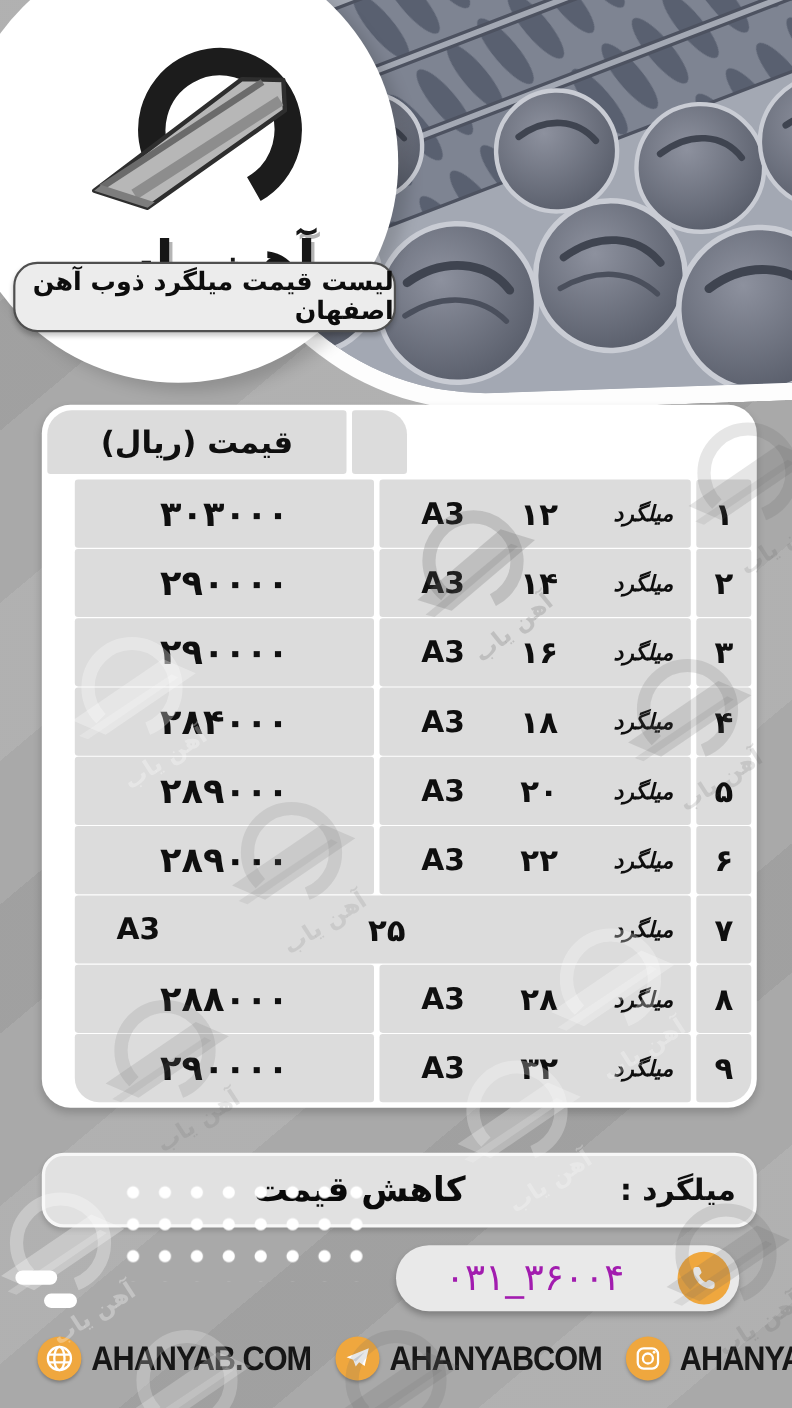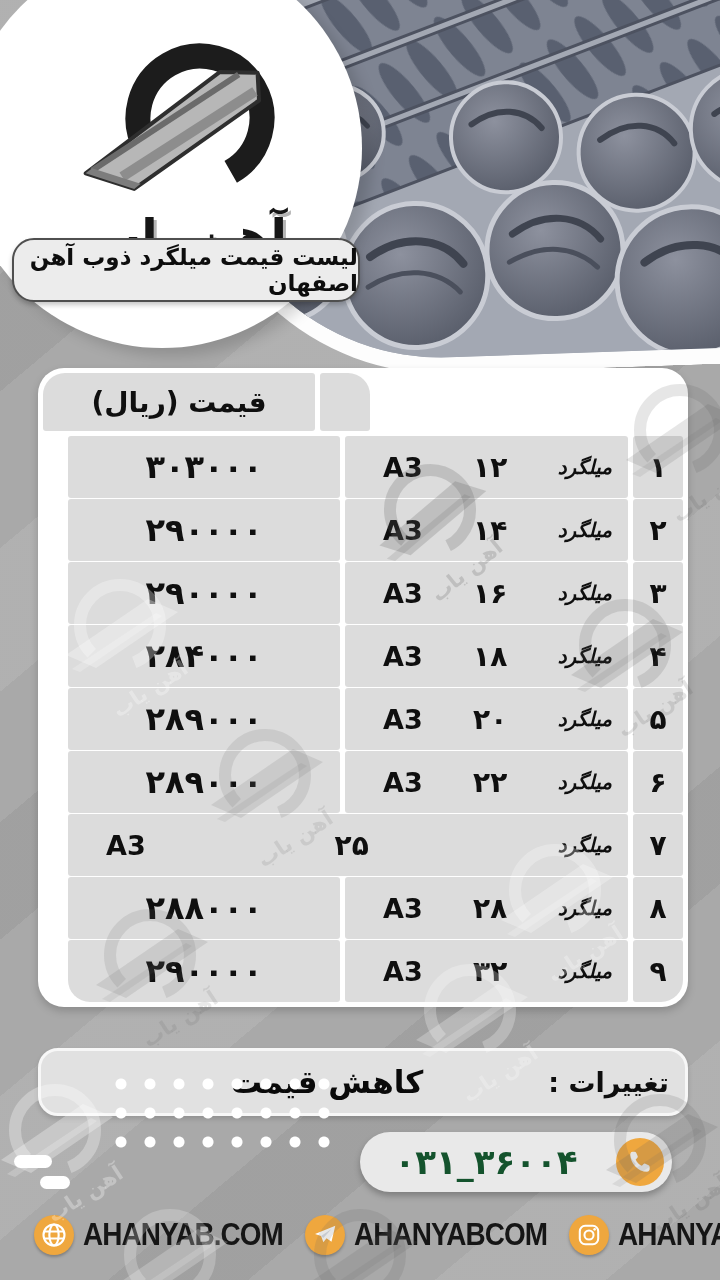--- a/index.html
+++ b/index.html
@@ -99,21 +99,21 @@
   .pill-b{left:40px;top:1176px;width:30px;}
   
   .phone-pill{
     position:absolute;left:360px;top:1132px;width:312px;height:60px;z-index:5;
     background:#e9e9e9;border-radius:32px;
     box-shadow:0 4px 6px rgba(0,0,0,0.25);
   }
   .phone-number{
     position:absolute;left:26px;top:50%;transform:translateY(-50%);
     width:200px;text-align:center;direction:ltr;
-    font-size:34px;font-weight:bold;color:#14532d;
+    font-size:34px;font-weight:normal;color:#a21caf;
   }
   .phone-circle{
     position:absolute;right:8px;top:50%;transform:translateY(-50%);
     width:48px;height:48px;border-radius:50%;background:#EFA73E;
     display:flex;align-items:center;justify-content:center;
   }
   
   .footer{
     position:absolute;left:0;top:1211px;width:720px;height:48px;z-index:5;
     display:flex;align-items:center;justify-content:space-between;
@@ -340,21 +340,21 @@
         <span class="pname">میلگرد</span>
       </div>
       <div class="cell num">
         <span>۹</span>
       </div>
     </div>
   </div>
   </div>
 
   <div class="changes-bar">
-    <span class="changes-label" dir="rtl">تغییرات :</span>
+    <span class="changes-label" dir="rtl">میلگرد :</span>
     <span class="changes-value" dir="rtl">کاهش قیمت</span>
   </div>
   <div class="dots"></div>
   <div class="pill-a"></div>
   <div class="pill-b"></div>
 
   <div class="phone-pill">
     <span class="phone-number">۰۳۱_۳۶۰۰۴</span>
     <span class="phone-circle">
       <svg width="26" height="26" viewBox="0 0 24 24">

